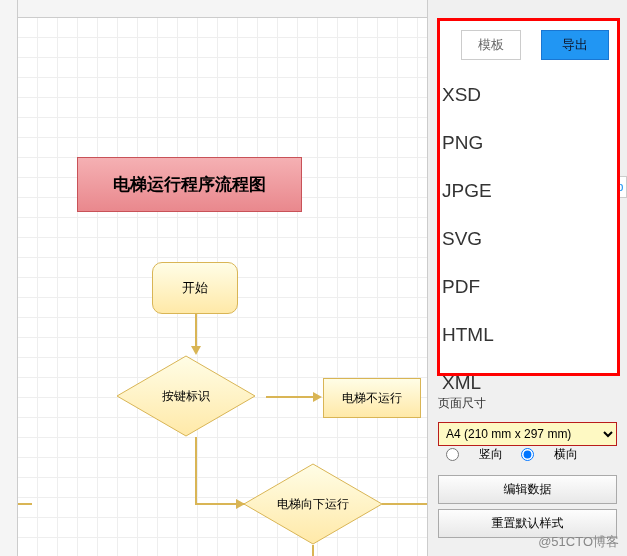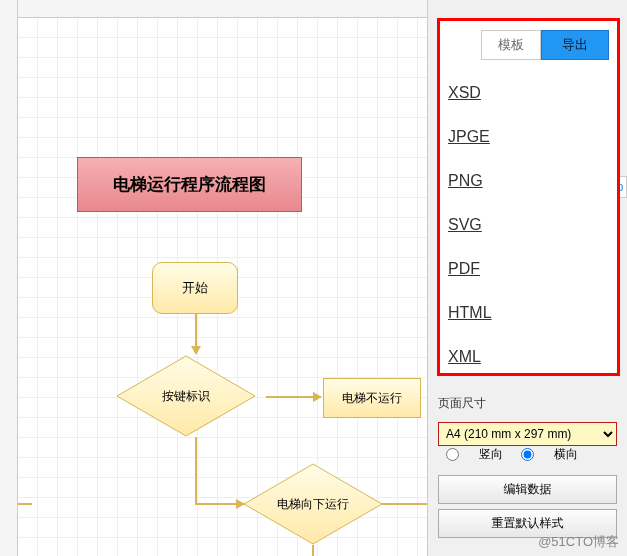--- a/index.html
+++ b/index.html
@@ -158,21 +158,21 @@
       height: 556px;
       background: #f0f0f0;
       border-left: 1px solid #ccc;
     }
     
     .toolbar-top {
       position: absolute;
       top: 28px;
       right: 8px;
       display: flex;
-      gap: 0;
+      gap: 20px;
     }
     
     .btn-template {
       padding: 5px 16px;
       background: #fff;
       border: 1px solid #ccc;
       font-size: 13px;
       color: #666;
       cursor: pointer;
     }
@@ -195,25 +195,24 @@
       background: #fff;
       border: 3px solid #f00;
       z-index: 100;
     }
     
     .export-dropdown-inner {
       padding-top: 50px;
     }
     
     .export-item {
-      padding: 13px 8px;
-      font-size: 16px;
+      padding: 13px 2px;
+      font-size: 19px;
       color: #333;
       cursor: pointer;
-      text-decoration: underline;
     }
     
     .panel-section {
       position: absolute;
       top: 385px;
       left: 0;
       right: 0;
       padding: 10px;
       font-size: 12px;
     }
@@ -370,22 +369,22 @@
 
 <div class="p-badge">p</div>
 
 <div class="export-dropdown">
   <div class="toolbar-top" style="position:absolute;top:9px;right:8px;">
     <button class="btn-template">模板</button>
     <button class="btn-export">导出</button>
   </div>
   <div class="export-dropdown-inner">
     <div class="export-item">XSD</div>
+    <div class="export-item">PNG</div>
     <div class="export-item">JPGE</div>
-    <div class="export-item">PNG</div>
     <div class="export-item">SVG</div>
     <div class="export-item">PDF</div>
     <div class="export-item">HTML</div>
     <div class="export-item">XML</div>
   </div>
 </div>
 
 <div class="watermark">@51CTO博客</div>
 
 </body></html>

